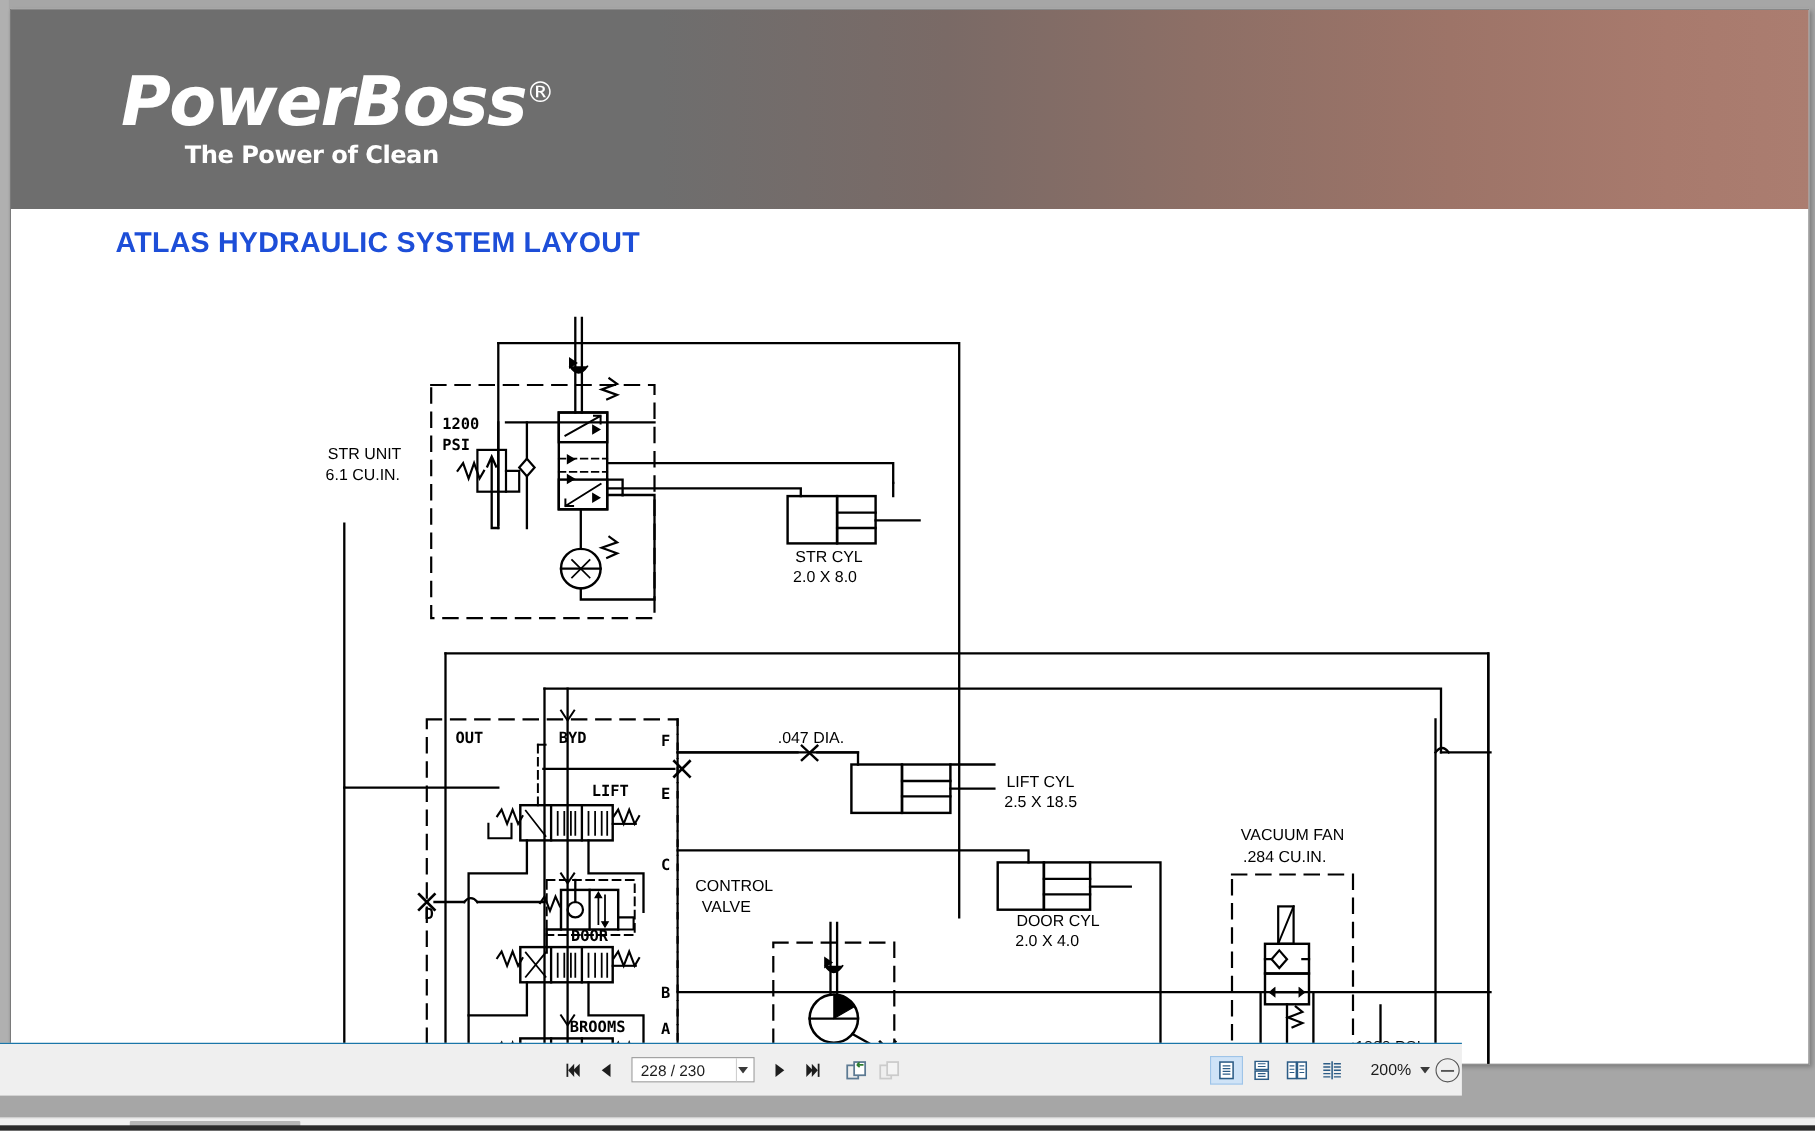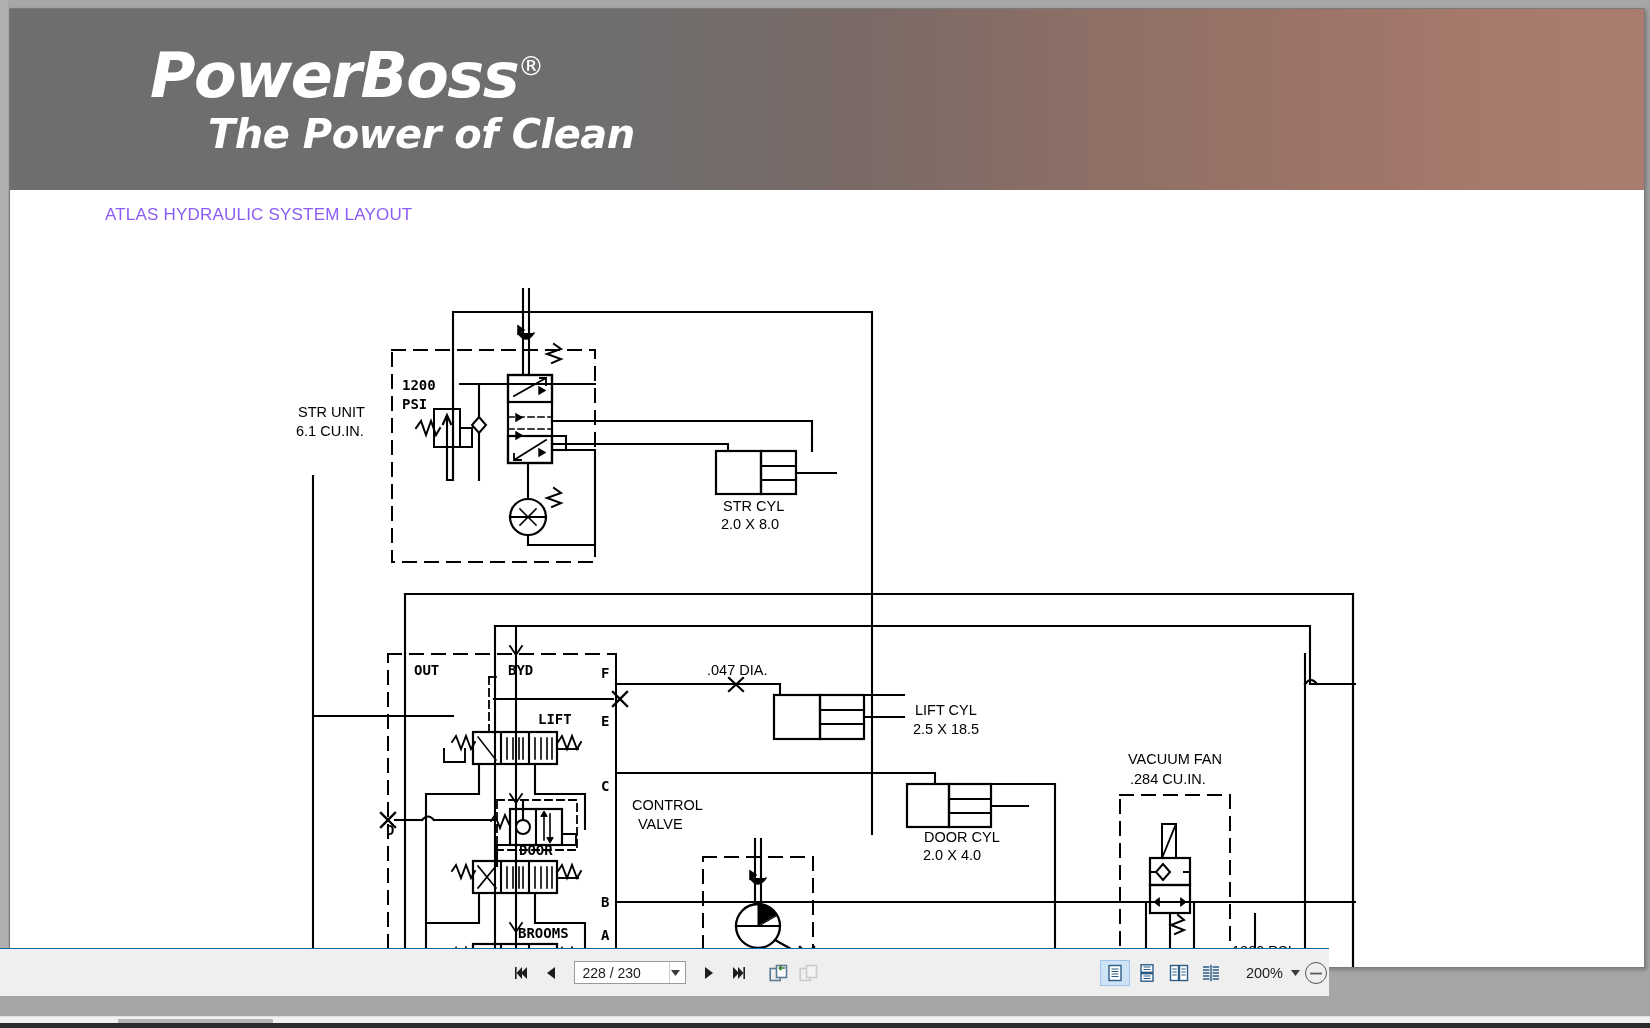--- a/index.html
+++ b/index.html
@@ -37,24 +37,23 @@
   #brand-band {
     position: absolute;
     left: 0; top: 0;
     width: 1636px; height: 181px;
     background: linear-gradient(to right,
         #6e6e6e 0%, #6e6e6e 36%, #7a6a66 52%,
         #8d6f66 66%, #9d7468 80%, #a87a6d 92%, #ab7d70 100%);
   }
   #logo-block {
     position: absolute;
-    left: 100px; top: 36px;
+    left: 100px; top: 53px;
     color: #ffffff;
     line-height: 1;
-    margin-left: 40px;
   }
   #logo-main {
     font-family: "DejaVu Sans", sans-serif;
     font-weight: bold;
     font-style: italic;
     font-size: 62px;
     letter-spacing: -1.5px;
     position: relative;
     display: inline-block;
     white-space: nowrap;
@@ -62,37 +61,36 @@
   #logo-reg {
     font-size: 26px;
     vertical-align: super;
     font-style: normal;
     font-weight: normal;
     line-height: 1;
   }
   #logo-sub {
     font-family: "DejaVu Sans", sans-serif;
     font-weight: bold;
-    font-style: italic;
-    font-size: 40px;
+    font-size: 22px;
     letter-spacing: -0.5px;
     margin-top: 7px;
     margin-left: 58px;
     white-space: nowrap;
   }
 
   
   #doc-title {
     position: absolute;
     left: 95px; top: 196px;
     font-family: "Liberation Sans", sans-serif;
-    font-weight: normal;
-    font-size: 17px;
+    font-weight: bold;
+    font-size: 26px;
     letter-spacing: .2px;
-    color: #8b5cf6;
+    color: #1d4ed8;
     white-space: nowrap;
   }
 
   
   #schematic {
     position: absolute;
     left: 0; top: 245px;
     width: 1636px; height: 715px;
   }
   #schematic svg { display: block; }

